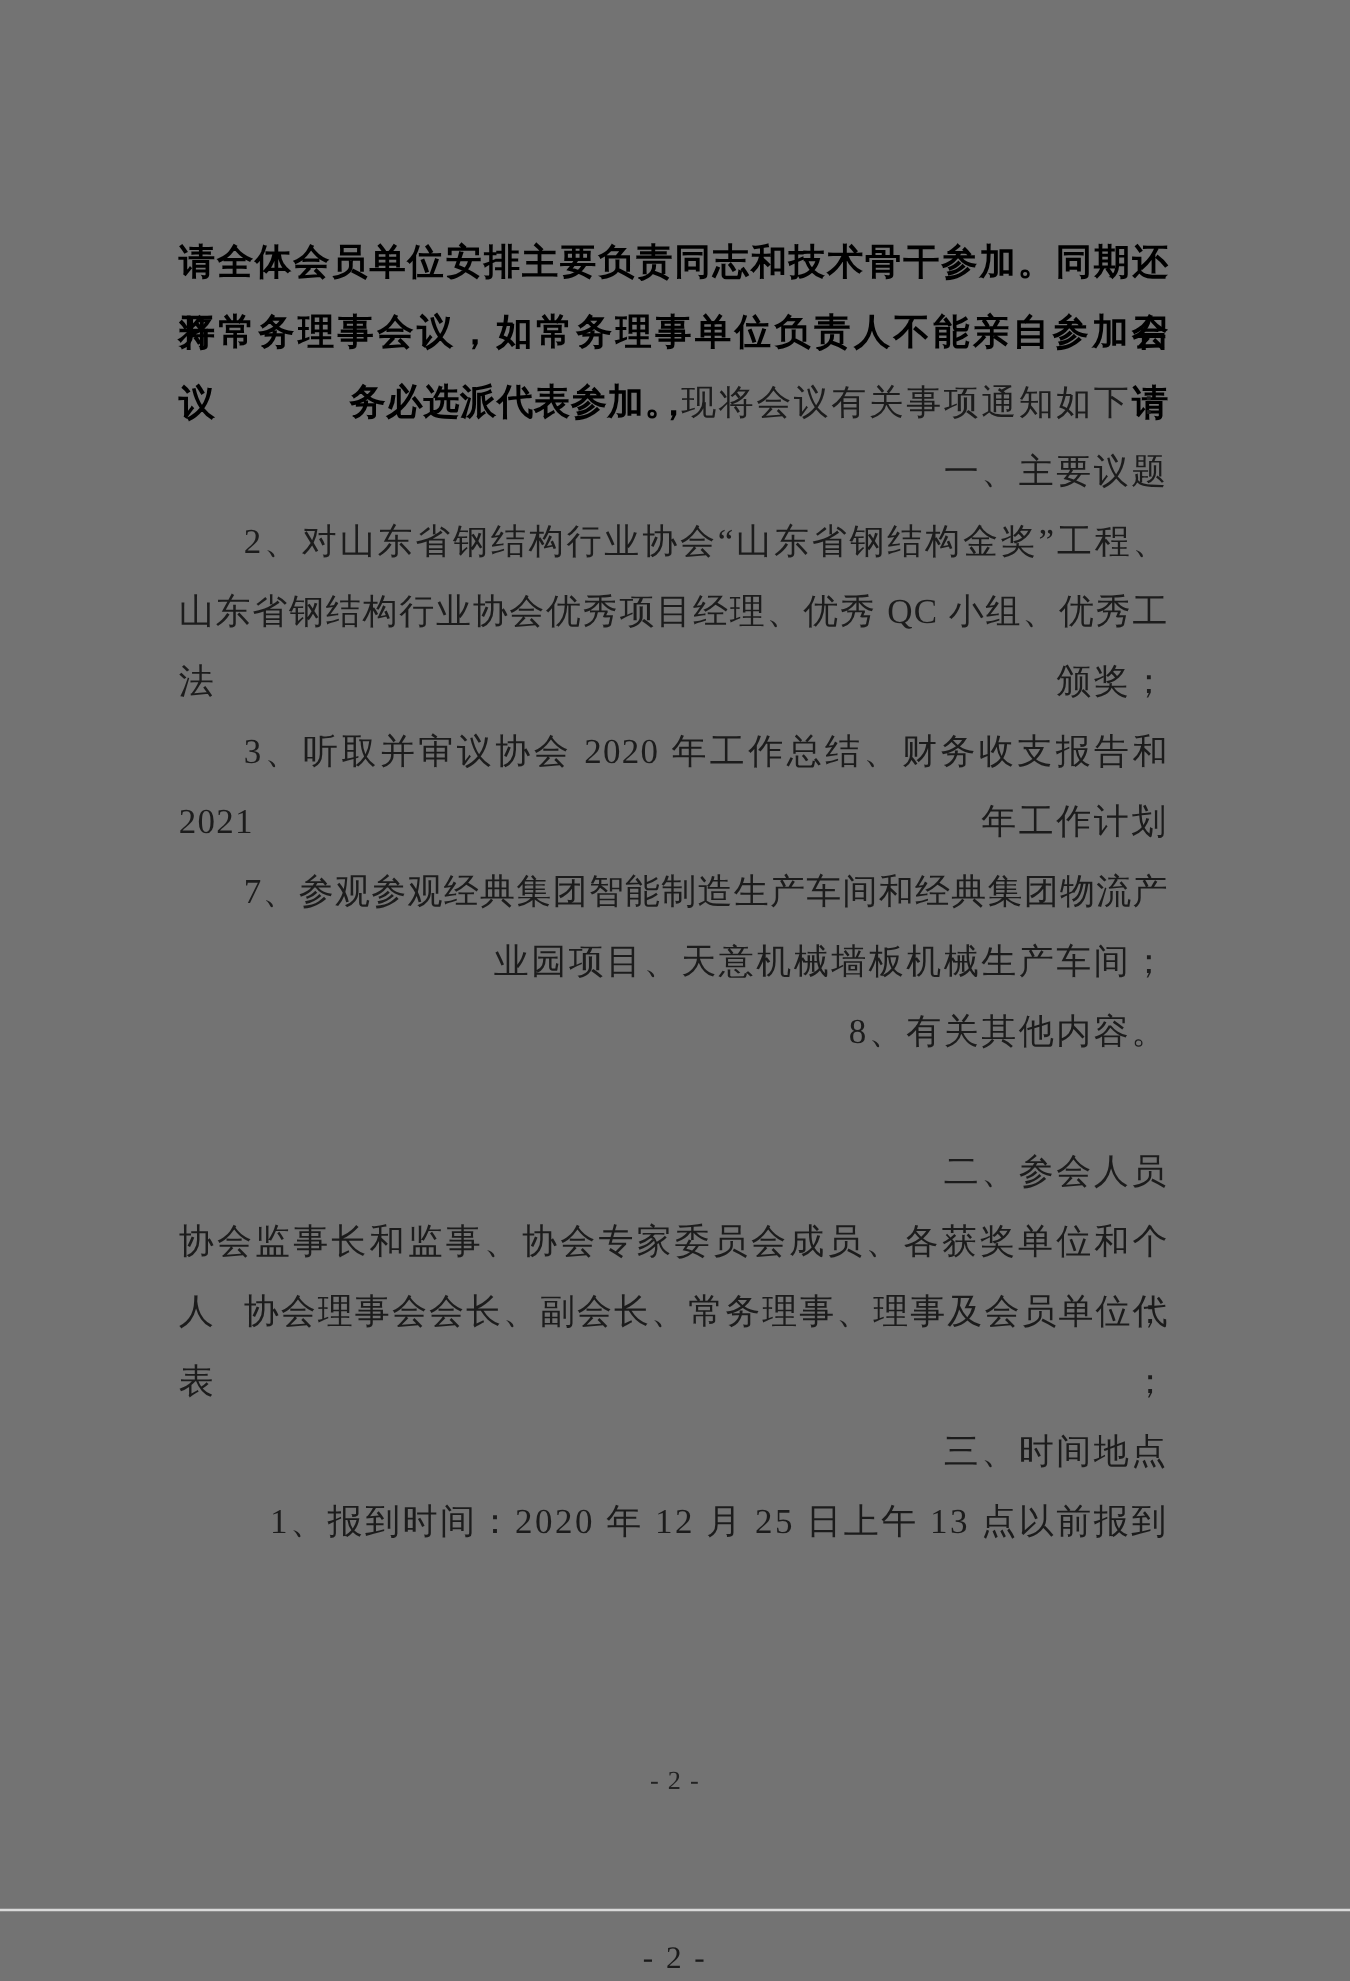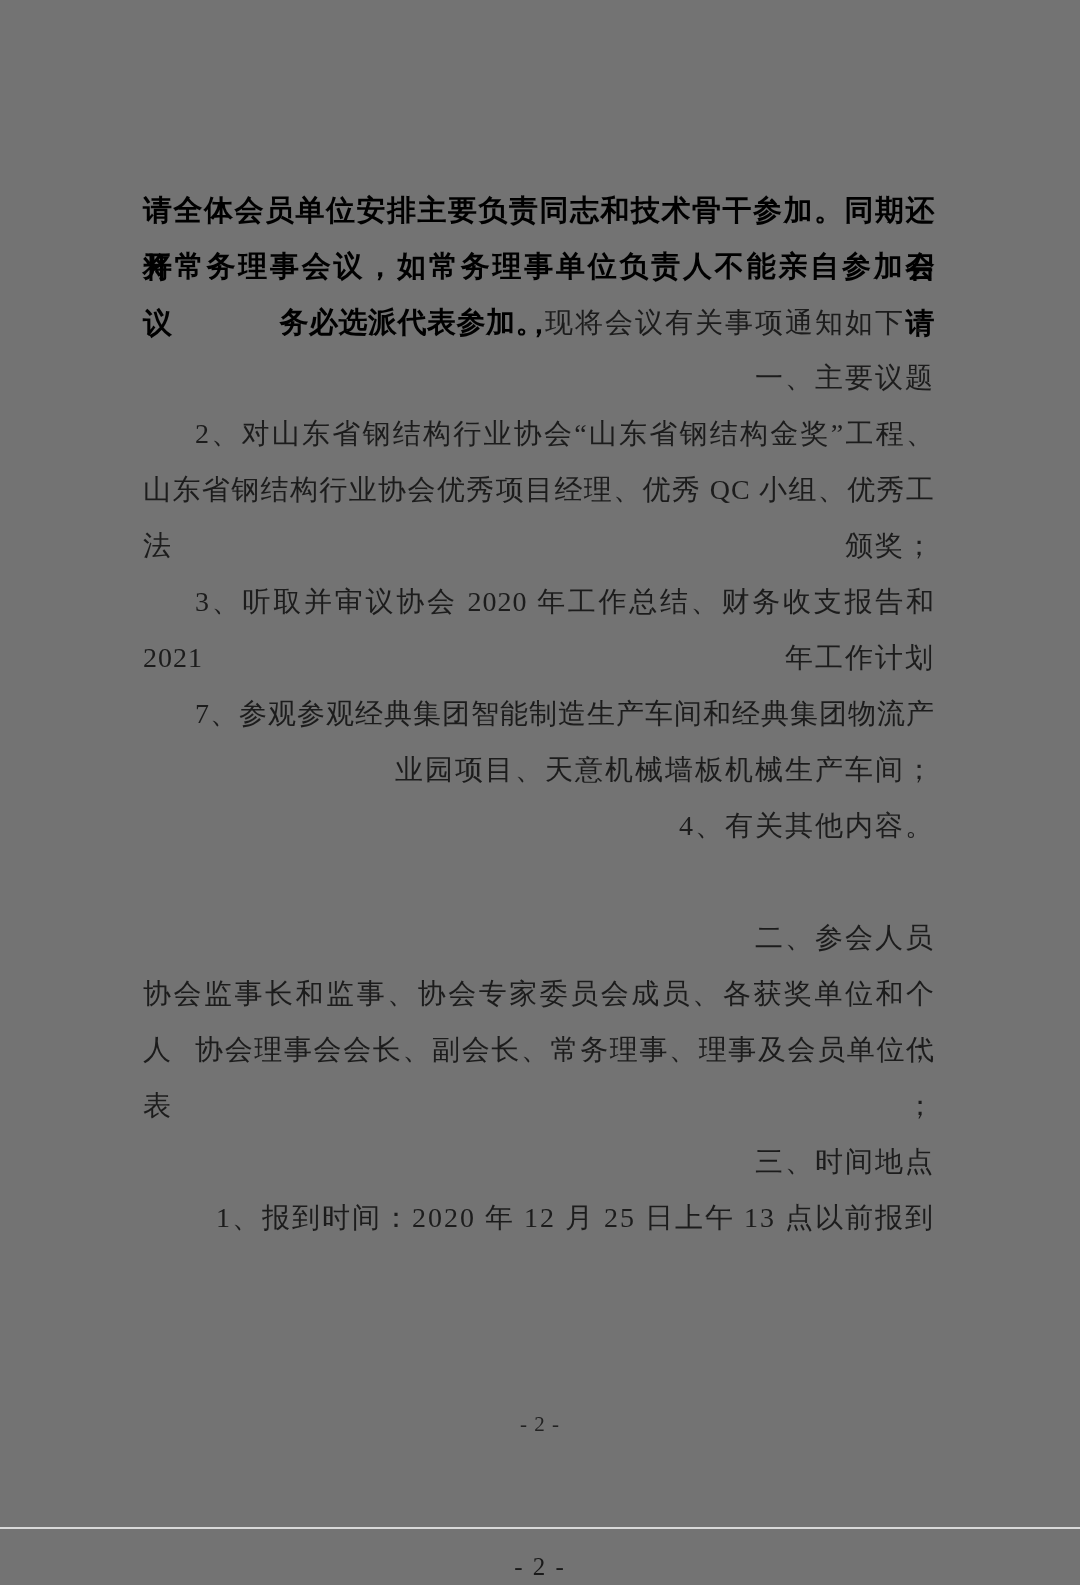--- a/index.html
+++ b/index.html
@@ -90,21 +90,21 @@
       <div class="line justify"><span class="seg bold">开常务理事会议，如常务理事单位负责人不能亲自参加会议，请</span></div>
       <div class="line"><span class="seg bold">务必选派代表参加。</span><span class="seg">现将会议有关事项通知如下：</span></div>
       <div class="line"><span class="seg">一、主要议题</span></div>
       <div class="line justify indent"><span class="seg">2、对山东省钢结构行业协会“山东省钢结构金奖”工程、</span></div>
       <div class="line justify"><span class="seg">山东省钢结构行业协会优秀项目经理、优秀 QC 小组、优秀工法</span></div>
       <div class="line"><span class="seg">颁奖；</span></div>
       <div class="line justify indent"><span class="seg">3、听取并审议协会 2020 年工作总结、财务收支报告和 2021</span></div>
       <div class="line"><span class="seg">年工作计划</span></div>
       <div class="line justify indent"><span class="seg">7、参观参观经典集团智能制造生产车间和经典集团物流产</span></div>
       <div class="line"><span class="seg">业园项目、天意机械墙板机械生产车间；</span></div>
-      <div class="line indent"><span class="seg">4、有关其他内容。</span></div>
+      <div class="line indent"><span class="seg">8、有关其他内容。</span></div>
       <div class="line blank"></div>
       <div class="line"><span class="seg">二、参会人员</span></div>
       <div class="line justify"><span class="seg">协会监事长和监事、协会专家委员会成员、各获奖单位和个人；</span></div>
       <div class="line justify indent"><span class="seg">协会理事会会长、副会长、常务理事、理事及会员单位代表；</span></div>
       <div class="line blank"></div>
       <div class="line"><span class="seg">三、时间地点</span></div>
       <div class="line indent"><span class="seg">1、报到时间：2020 年 12 月 25 日上午 13 点以前报到</span></div>
     </div>
 
   <div class="page-footer-inner">- 2 -</div>

